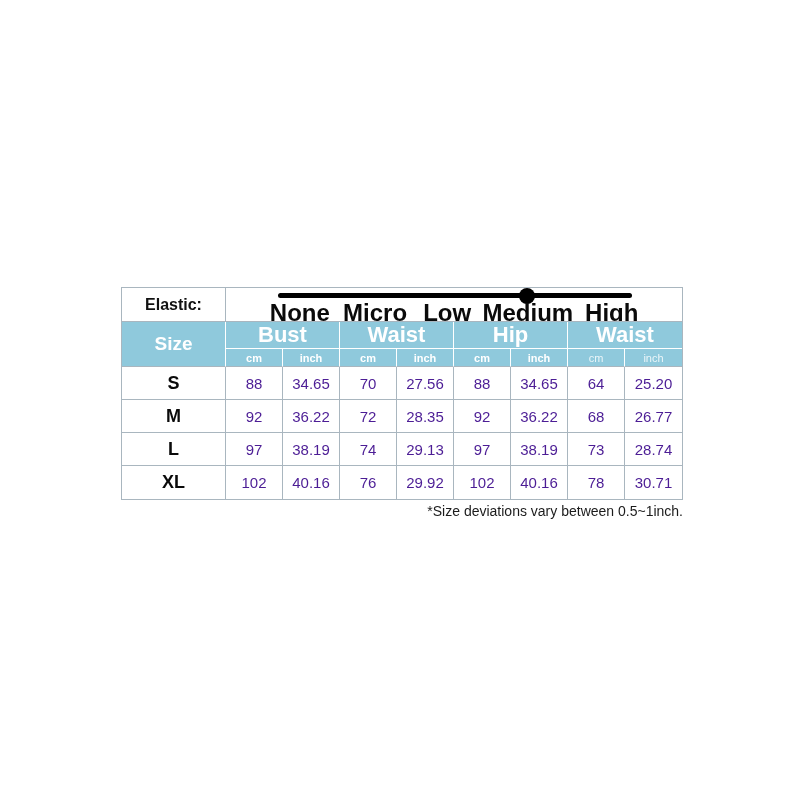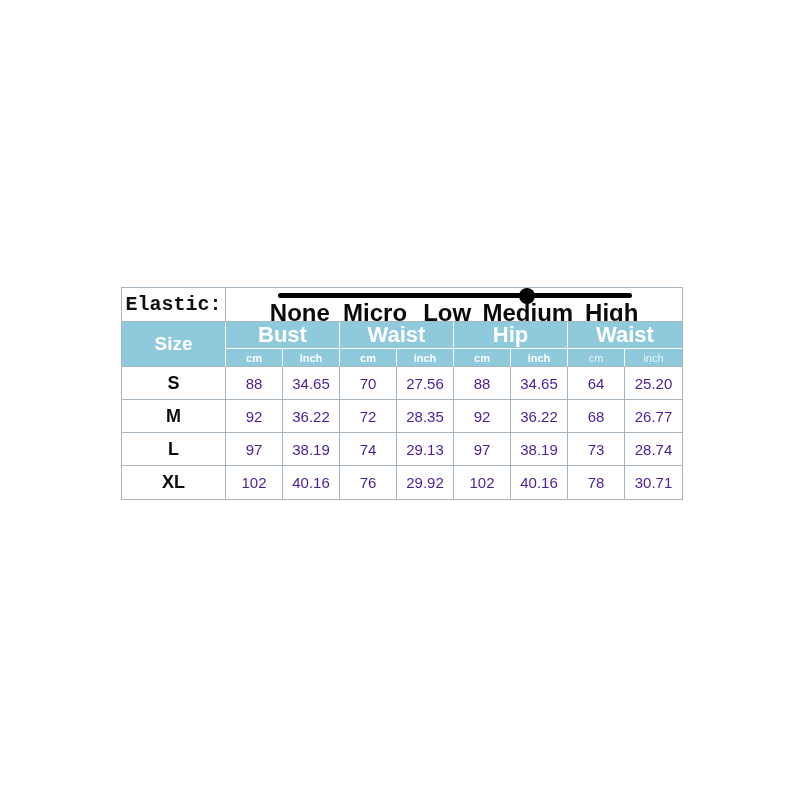--- a/index.html
+++ b/index.html
@@ -39,25 +39,24 @@
     vertical-align: middle;
     overflow: hidden;
     white-space: nowrap;
   }
   tr > *:last-child { border-right: none; }
   tr.last > * { border-bottom: none; }
 
   
   .elastic-label-cell {
     height: 33px;
-    font-size: 20px;
+    font-size: 16px;
     font-weight: bold;
     color: #111111;
     background: #ffffff;
-    font-family: Liberation Mono, monospace;
   }
   .elastic-cell { background: #ffffff; padding: 0; }
   .slider { position: relative; width: 100%; height: 33px; }
   .slider-track {
     position: absolute;
     left: 11.4%; width: 77.6%;
     top: 5px; height: 5px;
     background: #000000;
     border-radius: 3px;
   }
@@ -222,14 +221,15 @@
         <td class="val">76</td>
         <td class="val">29.92</td>
         <td class="val">102</td>
         <td class="val">40.16</td>
         <td class="val">78</td>
         <td class="val">30.71</td>
       </tr>
     </tbody>
       </table>
 
+    <div class="footnote">*Size deviations vary between 0.5~1inch.</div>
   </div>
 </div>
 
 </body></html>

